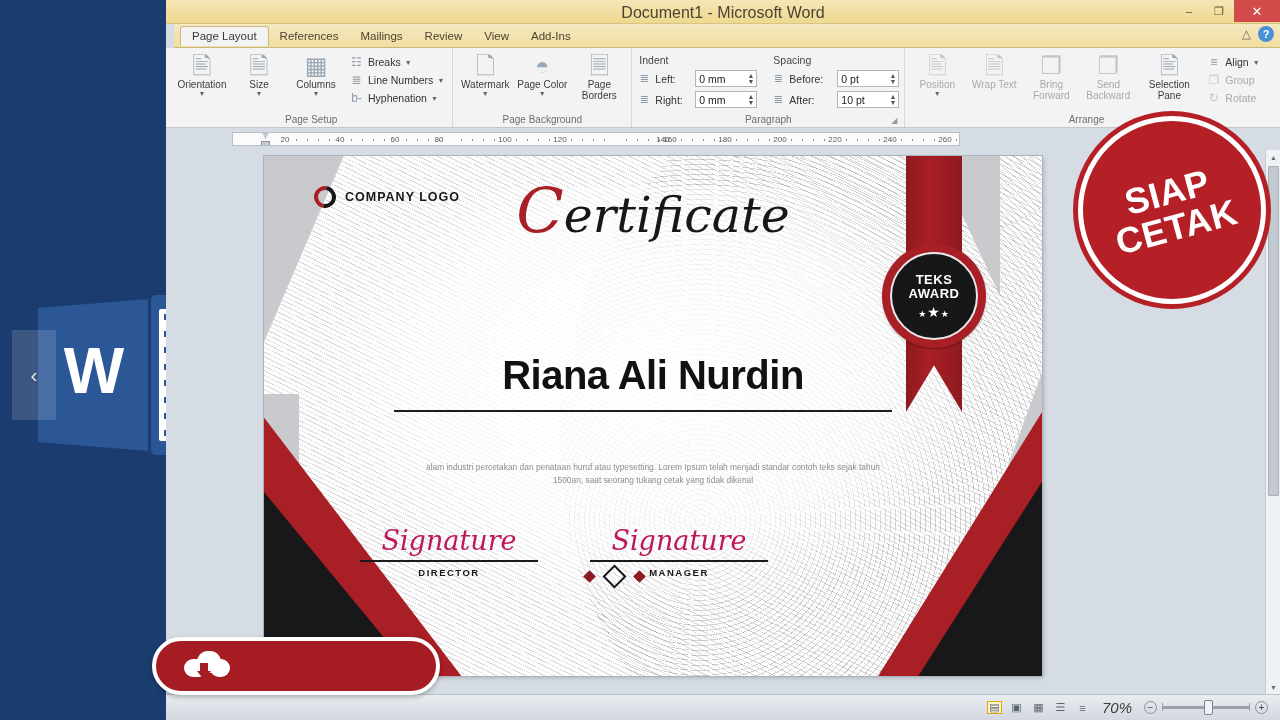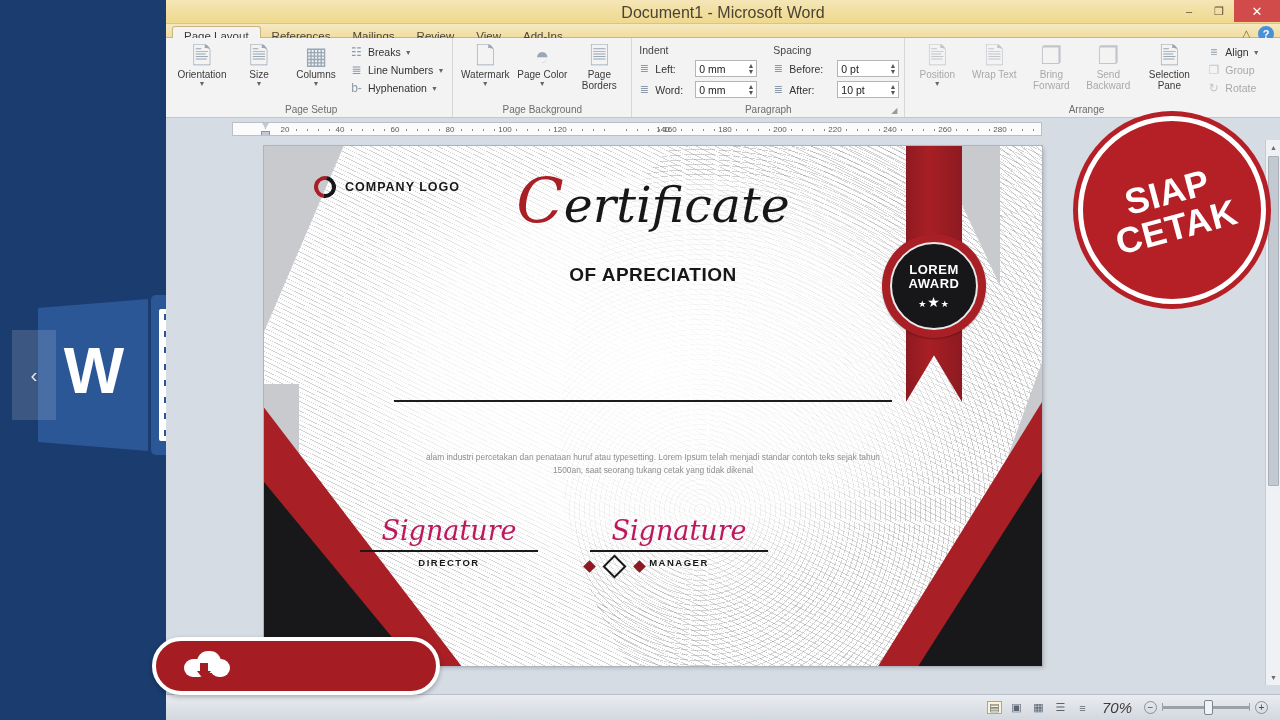--- a/index.html
+++ b/index.html
@@ -66,23 +66,24 @@
   }
   .win-btns { position: absolute; right: 0; top: 0; display: flex; height: 24px; }
   .win-btn {
     width: 30px; height: 22px; display: flex; align-items: center; justify-content: center;
     font-size: 11px; color: #5a4f3a;
   }
   .win-btn.close { width: 46px; background: #d24b4b; color: #fff; font-size: 13px; }
 
   
   .tabbar {
-    position: relative; height: 14px;
+    position: relative; height: 24px;
     background: linear-gradient(to bottom,#f6e9c2,#f0ddA0);
     border-bottom: 1px solid #c9b87e;
+    margin-left: 8px;
   }
   .tabs { display: flex; height: 22px; padding-left: 6px; align-items: flex-end; }
   .tab {
     font-size: 11.5px; color: #4c4433; padding: 3px 11px 4px 11px;
   }
   .tab.active {
     background: #f3f3f3; border: 1px solid #c9b87e; border-bottom: none;
     border-radius: 3px 3px 0 0; color: #3a3a3a;
   }
   .tabbar .corner-icons {
@@ -141,21 +142,21 @@
     display: flex; flex-direction: column; justify-content: center; line-height: 6px;
     font-size: 7px; color: #555;
   }
 
   .grayed { color: #a9a9a9 !important; }
   .grayed .gl { color: #c2c6cb !important; }
 
   
   .rulerwrap { position: relative; height: 22px; background: #d6dce4; }
   .ruler {
-    position: absolute; left: 66px; top: 4px; width: 810px; height: 14px;
+    position: absolute; left: 66px; top: 4px; width: 728px; height: 14px;
     background: #fbfbfb; border: 1px solid #b9c0c9;
     font-size: 8px; color: #5a5a5a; overflow: hidden;
   }
   .ruler .tick { position: absolute; top: 2px; transform: translateX(-50%); }
   .ruler .dot { position: absolute; top: 6px; width: 1px; height: 2px; background: #8a8a8a; }
   .ruler .ind {
     position: absolute; left: 28px; top: -2px; width: 9px; height: 8px;
     background: #c3c9d2; border: 1px solid #8e959e;
     clip-path: polygon(0 0, 100% 0, 50% 100%);
   }
@@ -477,21 +478,21 @@
             <div class="frow">
               <span class="gl">≣</span>
               <span class="lbl">Left:</span>
               <span class="spin">
                 <span>0 mm</span>
                 <span class="arrows">▲<br>▼</span>
               </span>
             </div>
             <div class="frow">
               <span class="gl">≣</span>
-              <span class="lbl">Word:</span>
+              <span class="lbl">Right:</span>
               <span class="spin">
                 <span>0 mm</span>
                 <span class="arrows">▲<br>▼</span>
               </span>
             </div>
           </div>
           <div class="fieldrows">
             <div class="fieldhdr">Spacing</div>
             <div class="frow">
               <span class="gl">≣</span>
@@ -572,21 +573,21 @@
           <span class="tick" style="left: 107px;">40</span>
           <span class="dot" style="left: 118px;"></span>
           <span class="dot" style="left: 129px;"></span>
           <span class="dot" style="left: 140px;"></span>
           <span class="dot" style="left: 151px;"></span>
           <span class="tick" style="left: 162px;">60</span>
           <span class="dot" style="left: 173px;"></span>
           <span class="dot" style="left: 184px;"></span>
           <span class="dot" style="left: 195px;"></span>
           <span class="dot" style="left: 206px;"></span>
-          <span class="tick" style="left: 217px;">80</span>
+          <span class="tick" style="left: 206px;">80</span>
           <span class="dot" style="left: 228px;"></span>
           <span class="dot" style="left: 239px;"></span>
           <span class="dot" style="left: 250px;"></span>
           <span class="dot" style="left: 261px;"></span>
           <span class="tick" style="left: 272px;">100</span>
           <span class="dot" style="left: 283px;"></span>
           <span class="dot" style="left: 294px;"></span>
           <span class="dot" style="left: 305px;"></span>
           <span class="dot" style="left: 316px;"></span>
           <span class="tick" style="left: 327px;">120</span>
@@ -648,36 +649,36 @@
           <div class="shape bl-grey"></div>
           <div class="shape bl-red"></div>
           <div class="shape bl-black"></div>
           <div class="shape br-grey"></div>
           <div class="shape br-red"></div>
           <div class="shape br-black"></div>
 
           <div class="ribbon-strip"></div>
           <div class="award">
             <div class="award-inner">
-              <span class="l1">LOREM</span>
+              <span class="l1">TEKS</span>
               <span class="l2">AWARD</span>
               <span class="award-stars">★<span class="big">★</span>★</span>
             </div>
           </div>
 
           <div class="logo-row">
             <span class="logo-mark"></span>
             <span class="logo-text">COMPANY LOGO</span>
           </div>
 
           <div class="cert-title">
             <span class="c1">C</span><span>ertificate</span>
           </div>
-          <div class="cert-sub">OF APRECIATION</div>
-
+
+          <div class="cert-name">Riana Ali Nurdin</div>
           <div class="name-rule"></div>
           <div class="cert-body">alam industri percetakan dan penataan huruf atau typesetting. Lorem Ipsum telah menjadi standar contoh teks sejak tahun 1500an, saat seorang tukang cetak yang tidak dikenal</div>
 
           <div class="sig left">
             <div class="sig-script">Signature</div>
             <div class="sig-rule"></div>
             <div class="sig-role">DIRECTOR</div>
           </div>
           <div class="sig right">
             <div class="sig-script">Signature</div>

